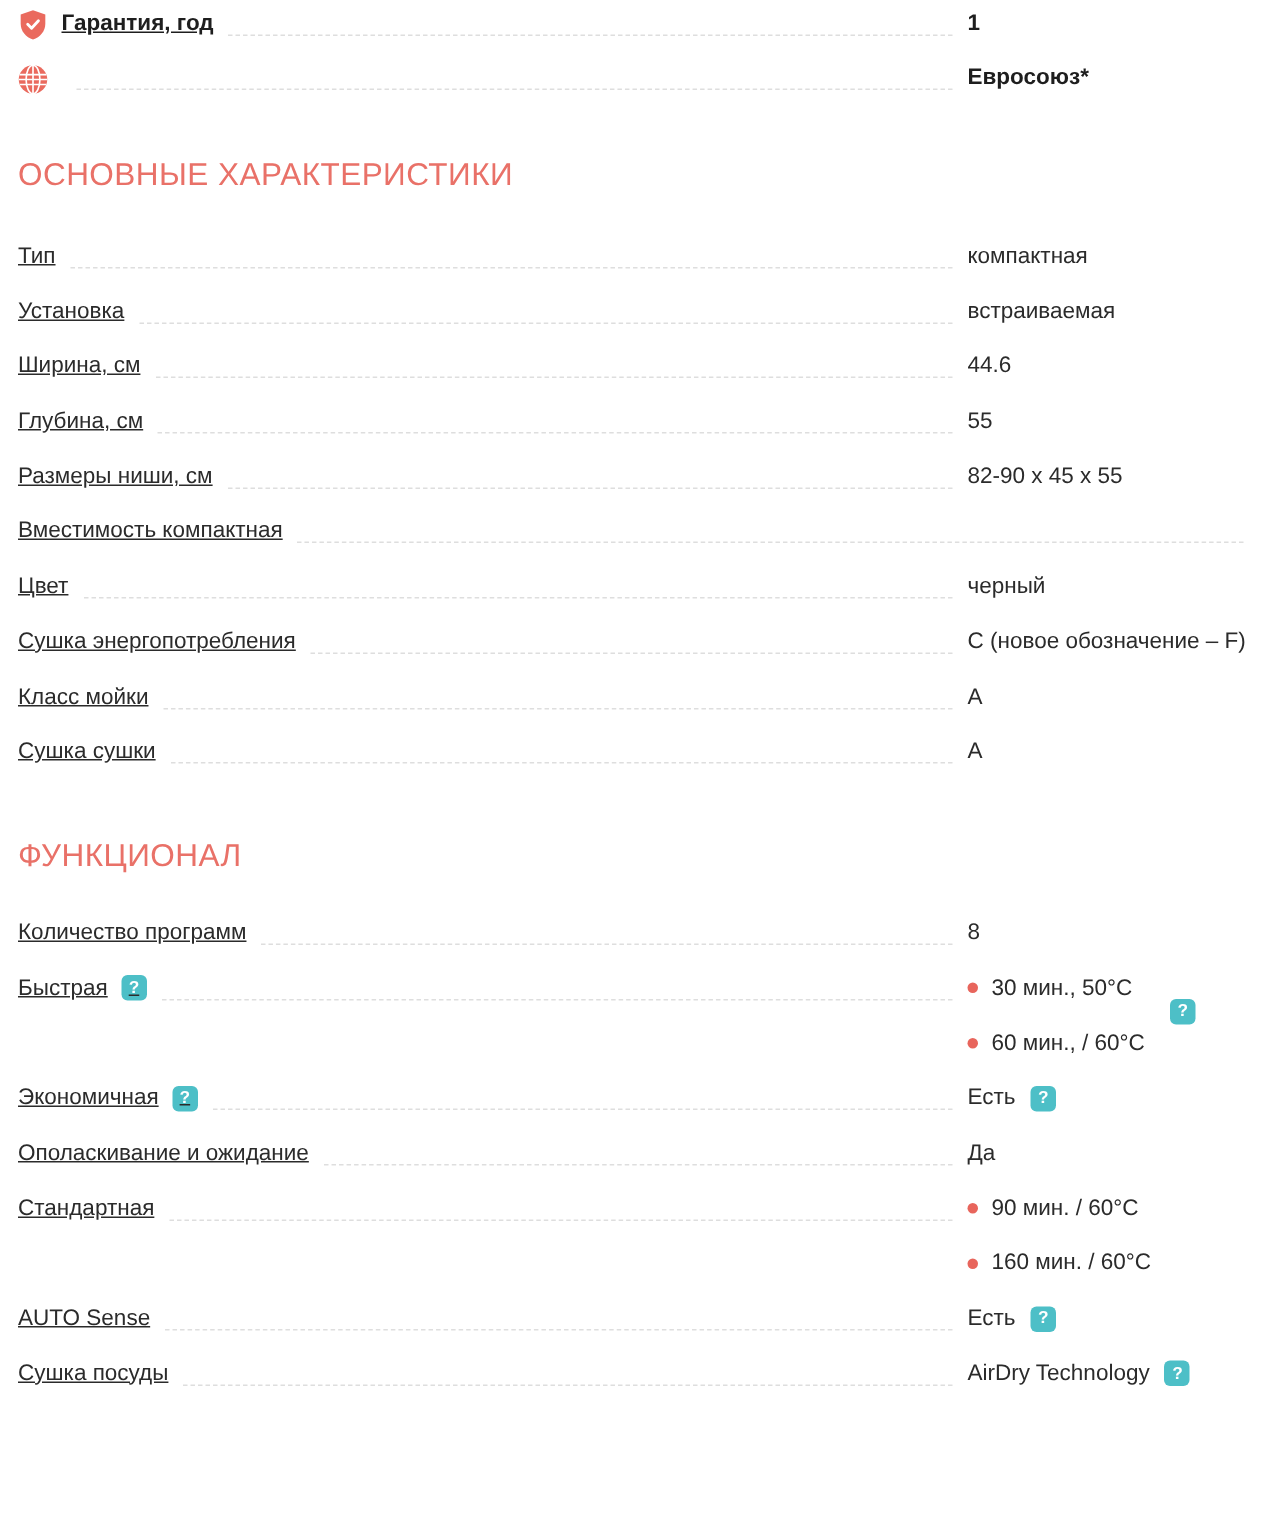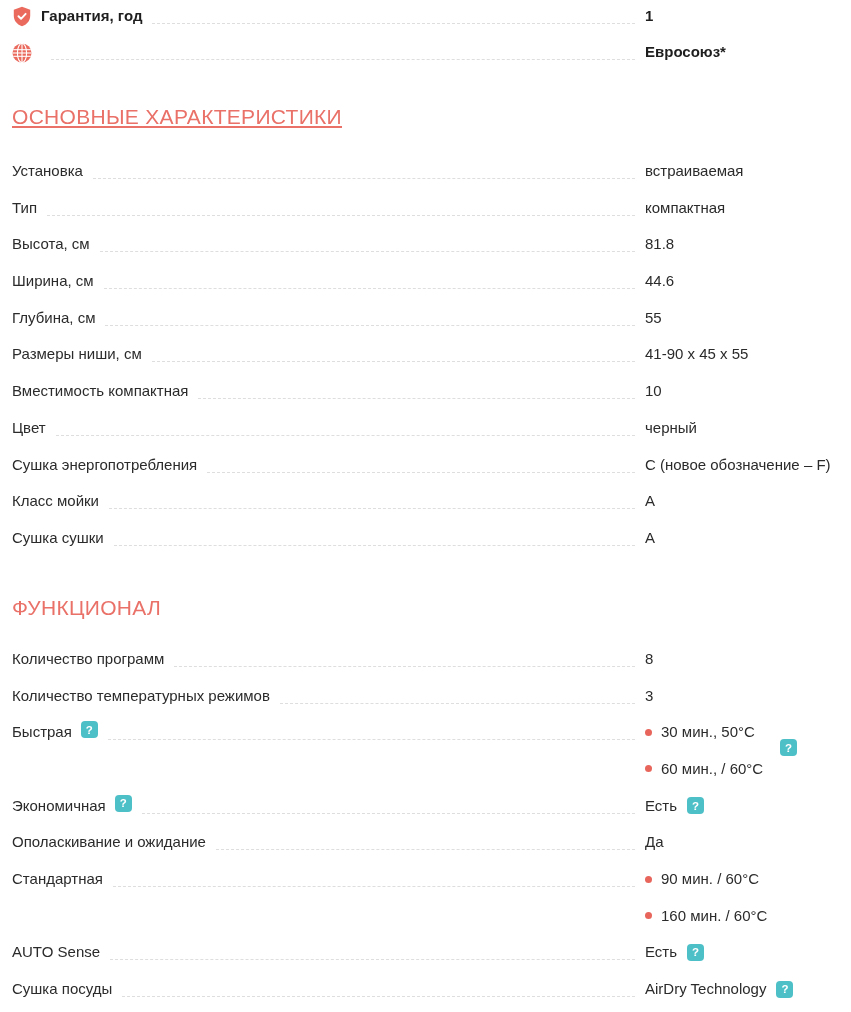--- a/index.html
+++ b/index.html
@@ -19,23 +19,24 @@
   
   .row {
     display: flex;
     align-items: center;
     line-height: 22px;
     font-size: 15px;
     margin-bottom: 14.7px;
   }
   .label-wrap {
     display: inline-flex;
-    align-items: flex-start;
+    align-items: center;
     white-space: nowrap;
     flex: none;
+    text-decoration: underline;
   }
   .leader {
     flex: 1 1 auto;
     margin: 0 10px;
     border-bottom: 1px dashed #dedede;
     align-self: flex-end;
     margin-bottom: 3px;
     min-width: 12px;
   }
   .leader.none { border-bottom: none; }
@@ -53,21 +54,21 @@
 
   
   .section-title {
     color: #e97168;
     font-size: 21px;
     font-weight: 400;
     letter-spacing: 0.3px;
     line-height: 26px;
     text-transform: uppercase;
   }
-  .section-title.first { margin: 41px 0 30px 0; text-decoration: underline; }
+  .section-title.first { margin: 41px 0 30px 0; }
   .section-title.second { margin: 46px 0 27px 0; }
 
   
   .help {
     display: inline-flex;
     align-items: center;
     justify-content: center;
     width: 17px;
     height: 17px;
     border-radius: 4px;
@@ -138,47 +139,38 @@
         <span>Евросоюз*</span>
       </span>
     </div>
   </div>
 
   <h2 class="section-title first">ОСНОВНЫЕ ХАРАКТЕРИСТИКИ</h2>
 
   <div>
     <div class="row">
       <span class="label-wrap">
+          <span>Тип</span>
+        </span>
+      <span class="leader"></span>
+      <span class="value">
+          <span>компактная</span>
+        </span>
+    </div>
+    <div class="row">
+      <span class="label-wrap">
           <span>Установка</span>
         </span>
       <span class="leader"></span>
       <span class="value">
           <span>встраиваемая</span>
         </span>
     </div>
     <div class="row">
       <span class="label-wrap">
-          <span>Тип</span>
-        </span>
-      <span class="leader"></span>
-      <span class="value">
-          <span>компактная</span>
-        </span>
-    </div>
-    <div class="row">
-      <span class="label-wrap">
-          <span>Высота, см</span>
-        </span>
-      <span class="leader"></span>
-      <span class="value">
-          <span>81.8</span>
-        </span>
-    </div>
-    <div class="row">
-      <span class="label-wrap">
           <span>Ширина, см</span>
         </span>
       <span class="leader"></span>
       <span class="value">
           <span>44.6</span>
         </span>
     </div>
     <div class="row">
       <span class="label-wrap">
           <span>Глубина, см</span>
@@ -187,31 +179,28 @@
       <span class="value">
           <span>55</span>
         </span>
     </div>
     <div class="row">
       <span class="label-wrap">
           <span>Размеры ниши, см</span>
         </span>
       <span class="leader"></span>
       <span class="value">
-          <span>41-90 x 45 x 55</span>
+          <span>82-90 x 45 x 55</span>
         </span>
     </div>
     <div class="row">
       <span class="label-wrap">
           <span>Вместимость компактная</span>
         </span>
       <span class="leader"></span>
-      <span class="value">
-          <span>10</span>
-        </span>
     </div>
     <div class="row">
       <span class="label-wrap">
           <span>Цвет</span>
         </span>
       <span class="leader"></span>
       <span class="value">
           <span>черный</span>
         </span>
     </div>
@@ -251,29 +240,20 @@
     <div class="row">
       <span class="label-wrap">
           <span>Количество программ</span>
         </span>
       <span class="leader"></span>
       <span class="value">
           <span>8</span>
         </span>
     </div>
 
-    <div class="row">
-      <span class="label-wrap">
-          <span>Количество температурных режимов</span>
-        </span>
-      <span class="leader"></span>
-      <span class="value">
-          <span>3</span>
-        </span>
-    </div>
 
     <div class="group">
       <div class="row">
         <span class="label-wrap">
           <span>Быстрая</span>
           <span class="help">?</span>
         </span>
         <span class="leader"></span>
         <span class="value">
           <span class="bullet"></span>

